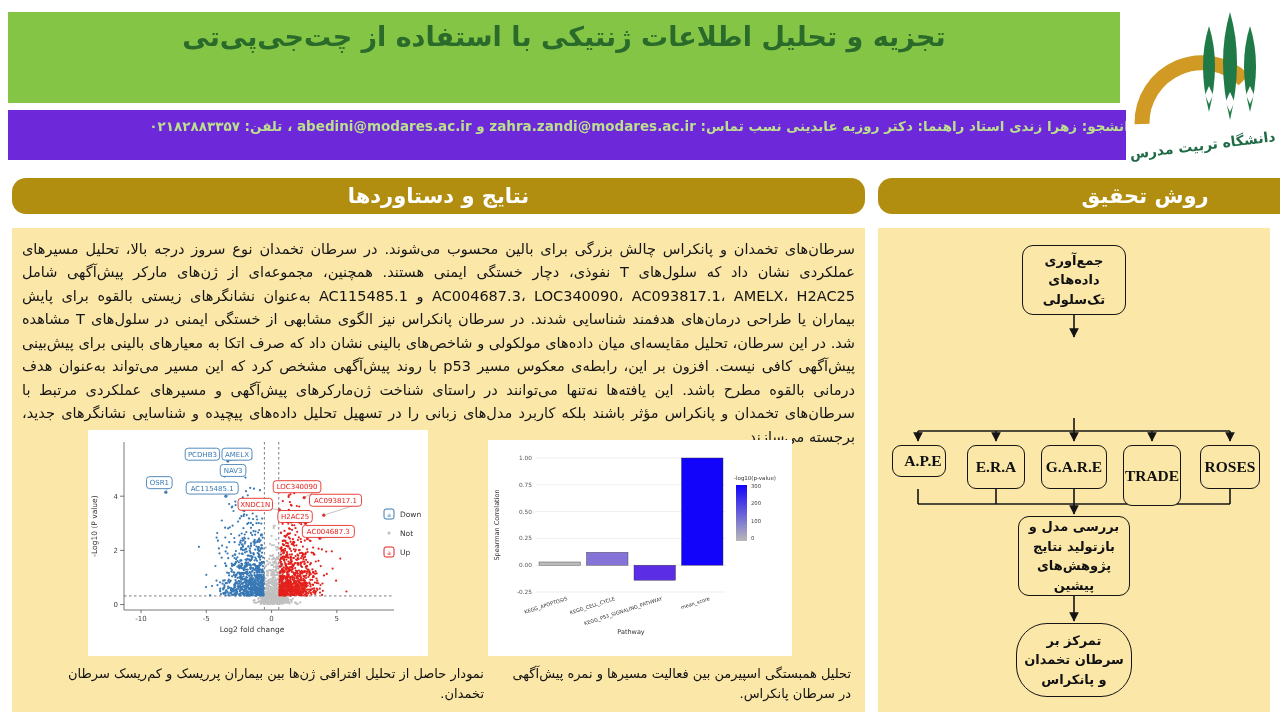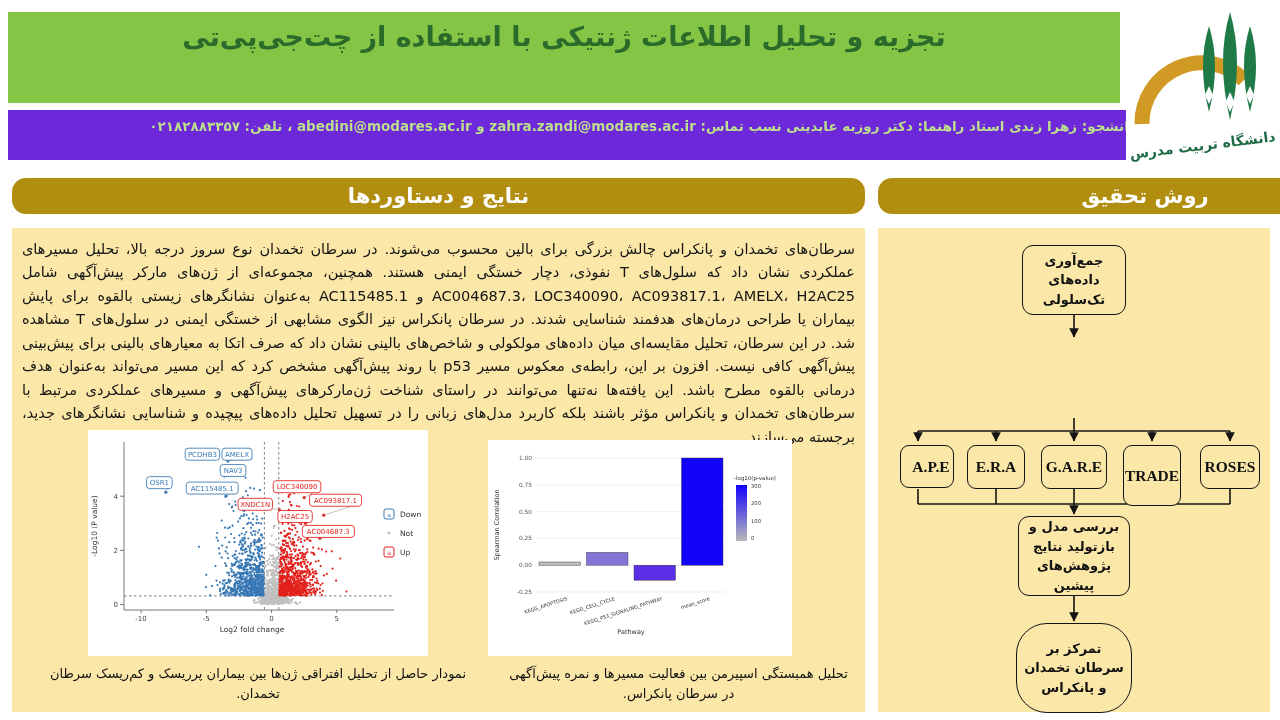--- a/index.html
+++ b/index.html
@@ -34,21 +34,21 @@
   
   #results-paragraph{
     position:absolute;left:10px;right:10px;top:10px;direction:rtl;text-align:justify;
     font-size:14.5px;line-height:1.62;color:#141414;margin:0;
   }
   
   #volcano-box{left:76px;top:202px;width:340px;height:226px;background:#ffffff;}
   #barchart-box{left:476px;top:212px;width:304px;height:216px;background:#ffffff;}
   
   #captions{position:absolute;left:10px;right:14px;bottom:8px;direction:rtl;display:flex;gap:22px;}
-  #captions .cap{font-size:13px;color:#101010;line-height:1.55;text-align:center;}
+  #captions .cap{font-size:13px;color:#101010;line-height:1.55;}
   #cap-bar{width:345px;}
   #cap-volcano{width:452px;}
   
   .flow-node{
     position:absolute;box-sizing:border-box;background:#FBE7A8;border:1.6px solid #141414;
     border-radius:11px;display:flex;align-items:center;justify-content:center;text-align:center;
     direction:rtl;font-size:13px;font-weight:bold;color:#111;line-height:1.5;padding:2px 4px;
   }
   .model-node{font-family:"Liberation Serif", serif;font-size:15.5px;direction:ltr;border-radius:9px;}
   #flow-svg{position:absolute;left:0;top:0;}
@@ -2584,21 +2584,21 @@
       <line x1="274" y1="261" x2="274" y2="276"></line>
       <line x1="352" y1="261" x2="352" y2="276"></line>
       <line x1="40" y1="276" x2="352" y2="276"></line>
       <line x1="196" y1="276" x2="196" y2="286" marker-end="url(#arw)"></line>
       <line x1="196" y1="368" x2="196" y2="393" marker-end="url(#arw)"></line>
     </g>
   </svg>
 
   <div class="flow-node" style="left:144px;top:17px;width:104px;height:70px;">جمع‌آوری داده‌های تک‌سلولی</div>
 
-  <div class="flow-node model-node" style="left:22px;top:217px;width:54px;height:43px;padding-left:12px;">A.P.E</div>
+  <div class="flow-node model-node" style="left:14px;top:217px;width:54px;height:32px;padding-left:12px;">A.P.E</div>
   <div class="flow-node model-node" style="left:89px;top:217px;width:58px;height:44px;">E.R.A</div>
   <div class="flow-node model-node" style="left:163px;top:217px;width:66px;height:44px;">G.A.R.E</div>
   <div class="flow-node model-node" style="left:245px;top:217px;width:58px;height:61px;">TRADE</div>
   <div class="flow-node model-node" style="left:322px;top:217px;width:60px;height:44px;">ROSES</div>
 
   <div class="flow-node" style="left:140px;top:288px;width:112px;height:80px;">بررسی مدل و بازتولید نتایج پژوهش‌های پیشین</div>
-  <div class="flow-node" style="left:138px;top:395px;width:116px;height:90px;border-radius:31px;">تمرکز بر سرطان تخمدان و پانکراس</div>
+  <div class="flow-node" style="left:138px;top:395px;width:116px;height:74px;border-radius:31px;">تمرکز بر سرطان تخمدان و پانکراس</div>
 </div>
 
 </body></html>

